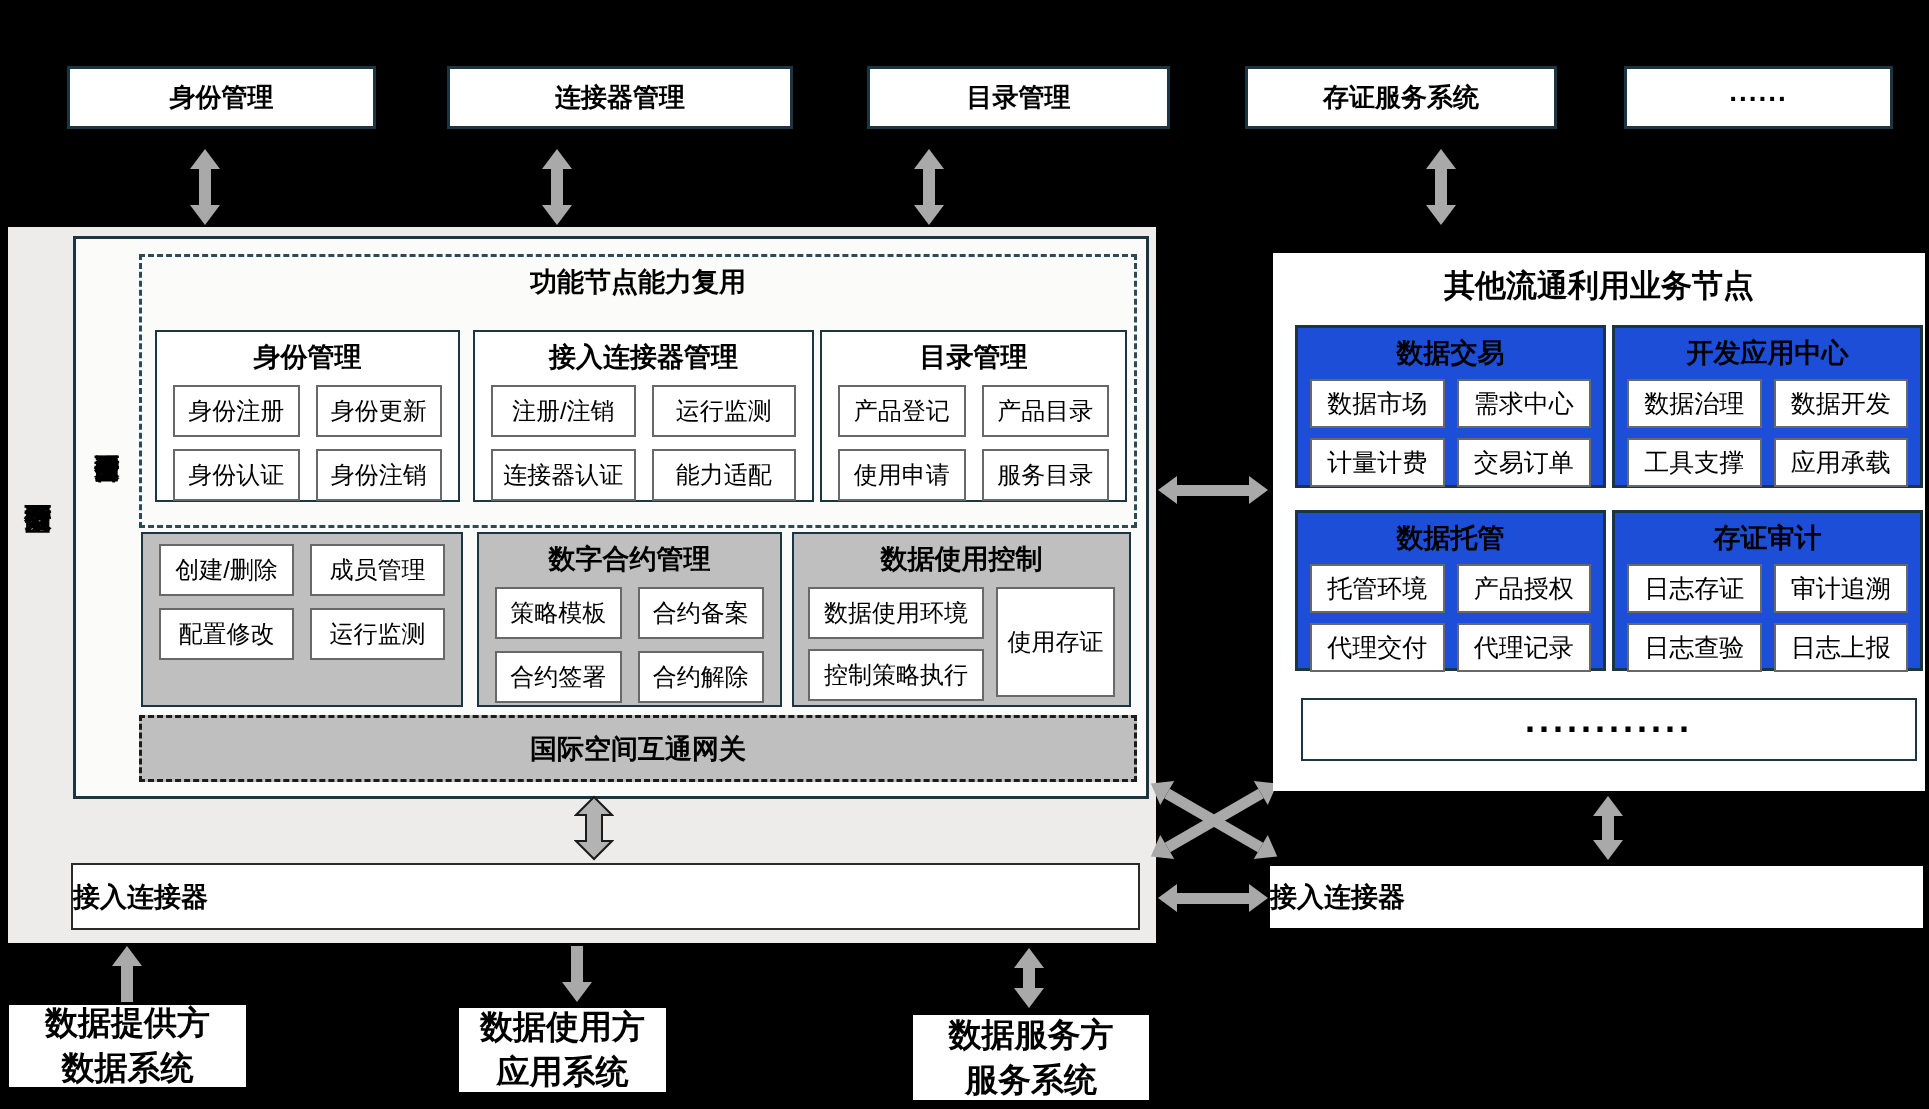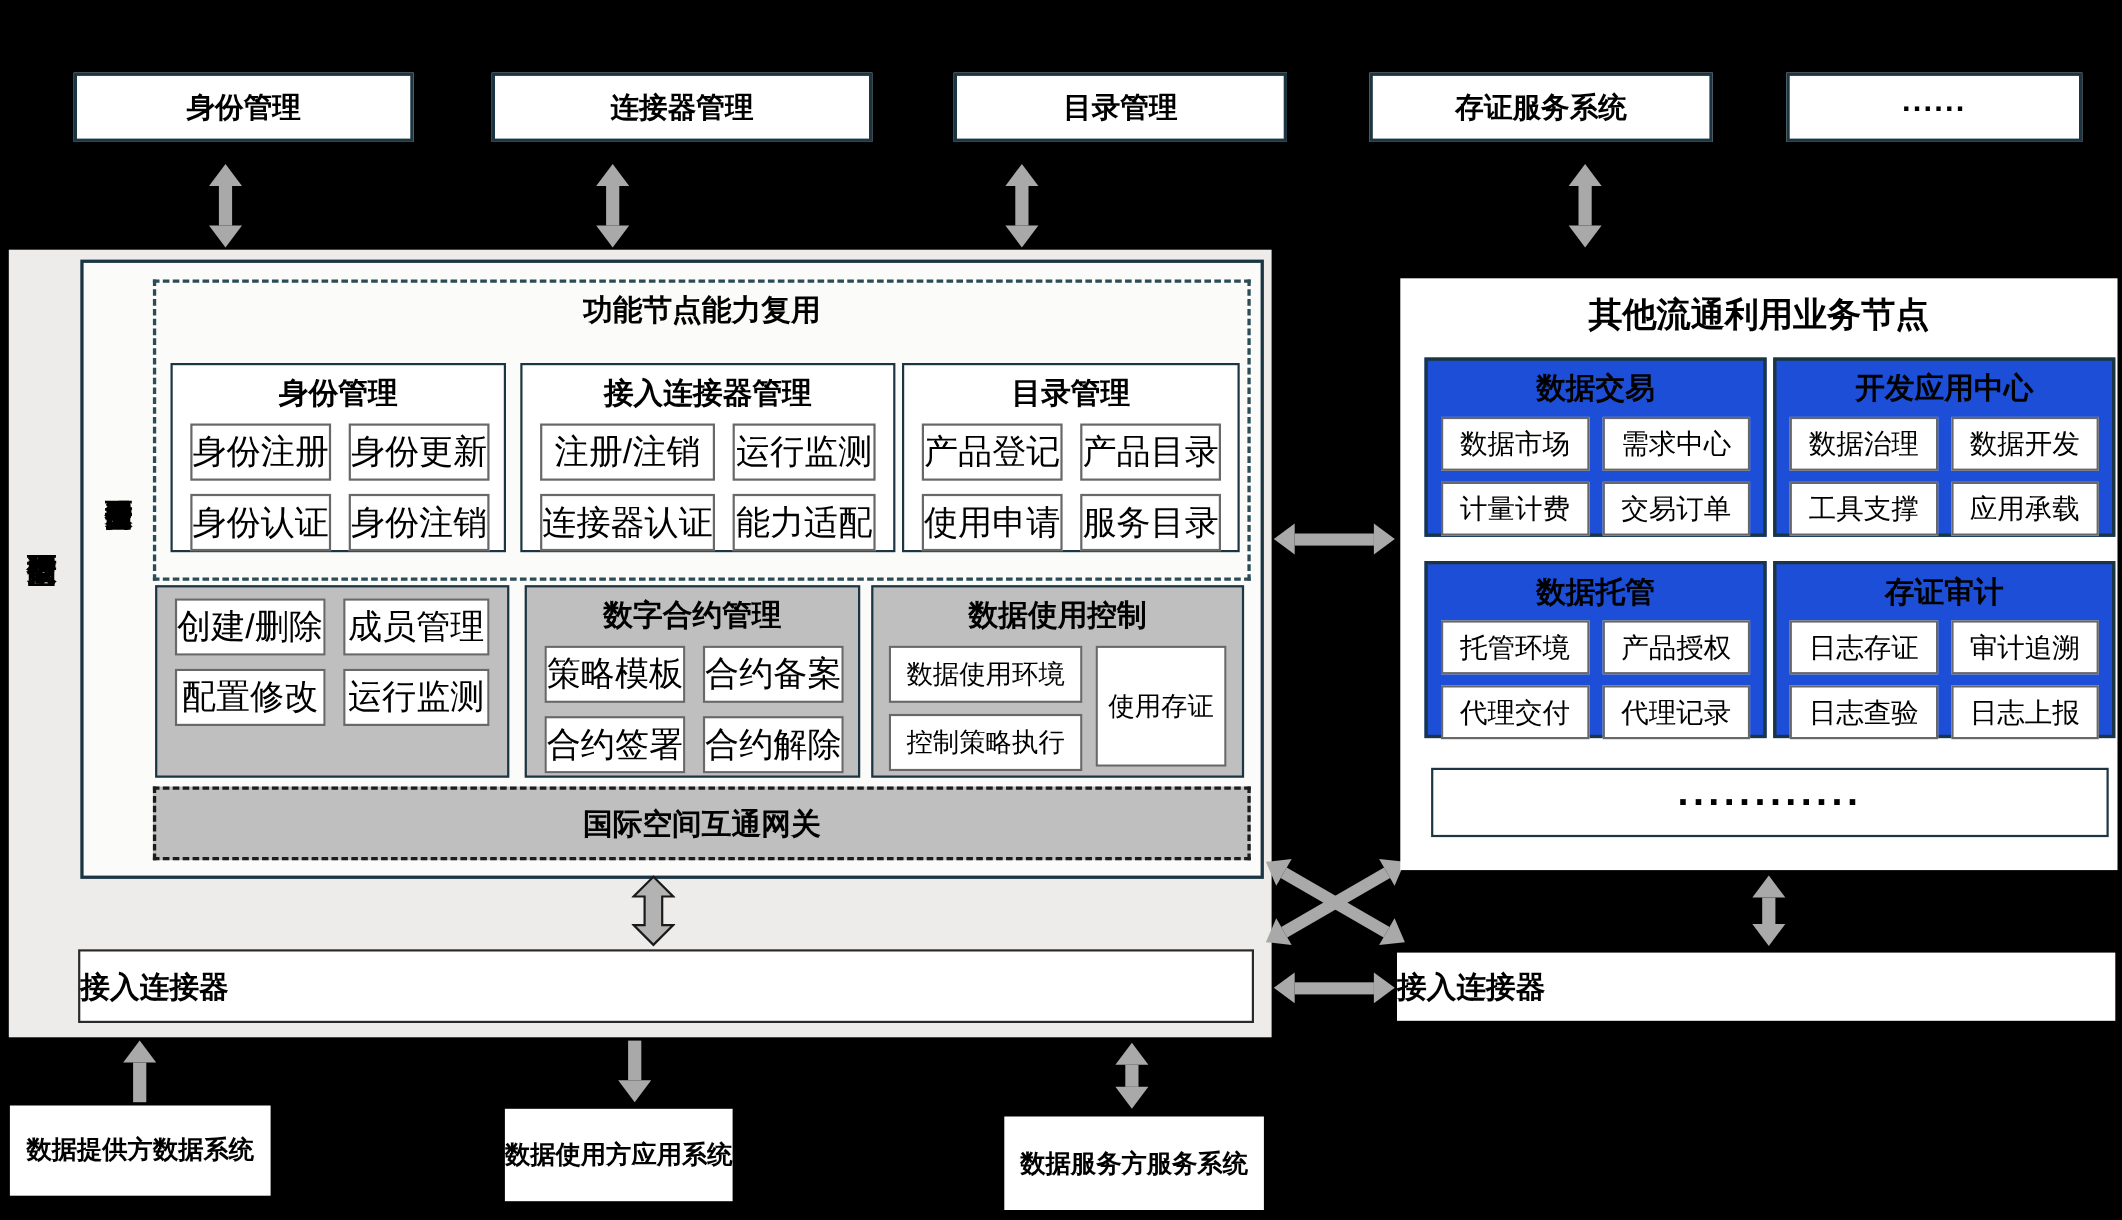--- a/index.html
+++ b/index.html
@@ -16,36 +16,36 @@
   
   .panel-gray{background:#edecea;}
   .inner-box{background:#fbfbfa;border:3px solid #1b3642;}
   .dash-box{border:3px dashed #2b4c57;}
   .mod{background:#fff;border:2px solid #1b3642;}
   .gmod{background:#bfbfbf;border:2px solid #1b3642;}
   .rmod{background:#1d4ed8;border:3px solid #1b3642;}
   .mod-title{text-align:center;font-size:27px;font-weight:700;margin-top:7px;}
   .chips{display:grid;grid-template-columns:1fr 1fr;column-gap:16px;row-gap:12px;padding:10px 16px 0;}
   .chip{height:48px;border:2px solid #686868;background:#fff;display:flex;align-items:center;
-        justify-content:center;font-size:31px;white-space:nowrap;}
+        justify-content:center;font-size:24px;white-space:nowrap;}
   .rmod .chips{column-gap:12px;row-gap:10px;padding:8px 12px 0;}
   .rmod .chip{height:45px;font-size:25px;}
   .uc-grid{display:grid;grid-template-columns:176px 1fr;column-gap:12px;row-gap:10px;padding:10px 14px 0;}
   .uc-grid .chip{height:48px;font-size:24px;}
   .uc-grid .chip-tall{grid-column:2;grid-row:1 / span 2;height:106px;}
 
   .vlabel{writing-mode:vertical-rl;text-orientation:upright;font-weight:700;
           display:flex;align-items:center;justify-content:center;}
   .gateway{background:#bfbfbf;border:3px dashed #1c1c1c;display:flex;align-items:center;
            justify-content:center;font-size:27px;font-weight:700;}
   .connector{background:#fff;display:flex;align-items:center;justify-content:flex-start;
              font-size:27px;font-weight:700;}
   .connector-l{border:2px solid #2a2a2a;}
-  .bsys{background:#fff;display:flex;align-items:center;justify-content:center;
-        font-size:23px;font-weight:700;line-height:1.35;text-align:center;}
+  .bsys{background:#fff;display:flex;flex-direction:column;align-items:center;justify-content:center;
+        font-size:33px;font-weight:700;line-height:1.35;text-align:center;}
   .dots-box{border:2px solid #1b3642;background:#fff;display:flex;align-items:center;justify-content:center;}
   .dots-box span{font-size:36px;font-weight:700;letter-spacing:4px;margin-top:-20px;}
   .bnode .dots6{font-size:28px;font-weight:700;letter-spacing:2px;margin-top:-12px;}
 
   
   .varrow{display:flex;flex-direction:column;align-items:center;}
   .varrow .hu{width:0;height:0;border-left:15px solid transparent;border-right:15px solid transparent;
               border-bottom:20px solid #a9a9a9;}
   .varrow .hd{width:0;height:0;border-left:15px solid transparent;border-right:15px solid transparent;
               border-top:20px solid #a9a9a9;}

